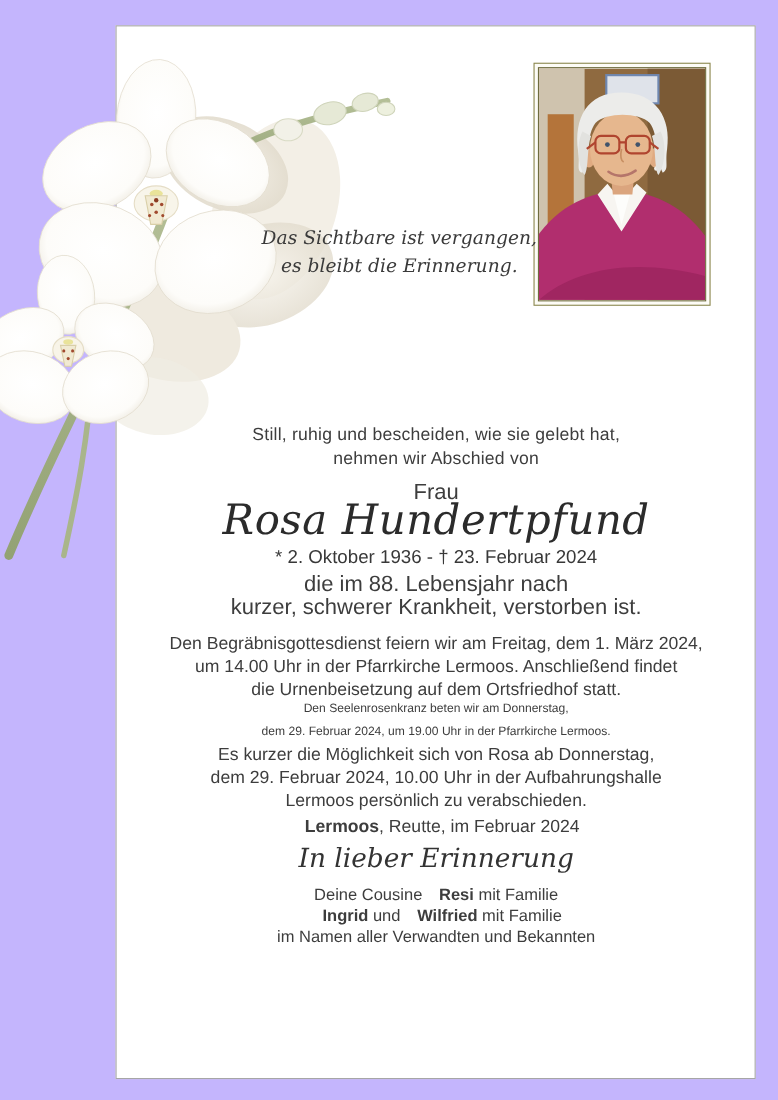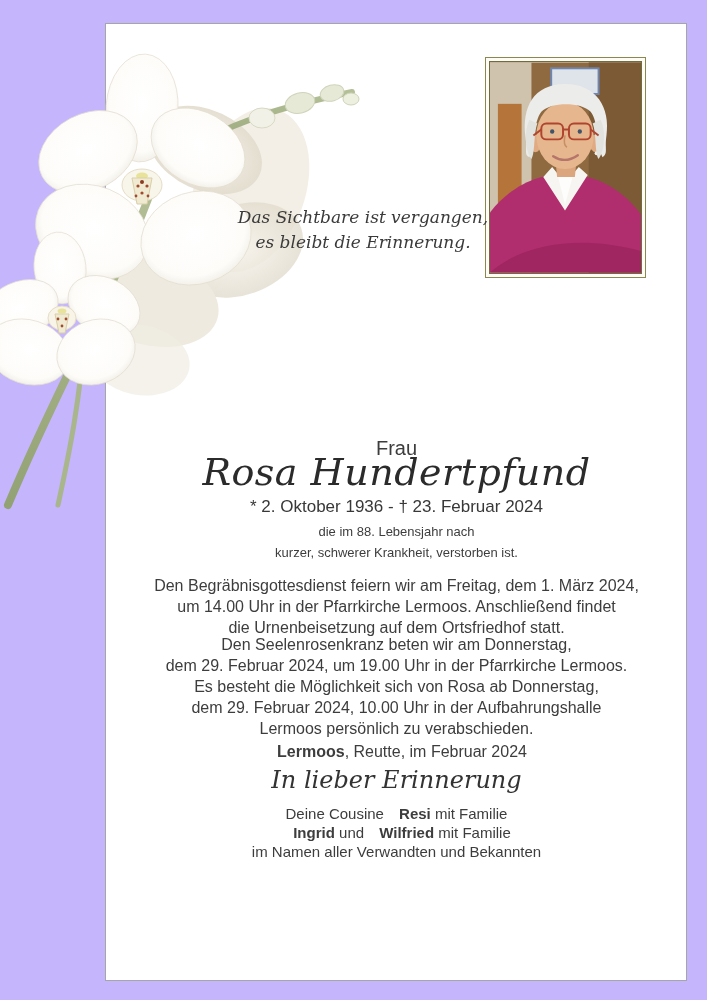--- a/index.html
+++ b/index.html
@@ -58,23 +58,23 @@
   .name {
     top: 449px;
     font-family: "DejaVu Serif", serif;
     font-style: italic;
     font-size: 38px;
     line-height: 46px;
     color: #2b2b2b;
     letter-spacing: .5px;
   }
   .dates   { top: 497px; font-size: 17px; color: #383838; }
-  .death   { top: 521px; font-size: 13px; line-height: 21px; }
+  .death   { top: 521px; font-size: 20px; line-height: 21px; }
   .funeral { top: 575px; font-size: 16px; line-height: 21px; }
-  .rosary  { top: 634px; font-size: 16px; line-height: 21px; }
+  .rosary  { top: 634px; font-size: 11px; line-height: 21px; }
   .farewell{ top: 676px; font-size: 16px; line-height: 21px; }
   .place   { top: 743px; font-size: 16px; }
   .memory {
     top: 766px;
     font-family: "DejaVu Serif", serif;
     font-style: italic;
     font-size: 24px;
     color: #333333;
   }
   .mourners{ top: 804px; font-size: 15px; line-height: 19px; }
@@ -196,20 +196,24 @@
       <path d="M76 74 Q 74 84 78 86" stroke="#c78f63" stroke-width="1.6" fill="none"></path>
       <path d="M64 95 Q 76 103 89 94" stroke="#b5756a" stroke-width="2.4" fill="none" stroke-linecap="round"></path>
     </svg>
   </div>
 
   <div class="quote">
     <div>Das Sichtbare ist vergangen,</div>
     <div>es bleibt die Erinnerung.</div>
   </div>
 
+  <div class="txt intro">
+    <div>Still, ruhig und bescheiden, wie sie gelebt hat,</div>
+    <div>nehmen wir Abschied von</div>
+  </div>
 
   <div class="txt frau">Frau</div>
 
   <div class="txt name">Rosa Hundertpfund</div>
 
   <div class="txt dates">* 2. Oktober 1936 - † 23. Februar 2024</div>
 
   <div class="txt death">
     <div>die im 88. Lebensjahr nach</div>
     <div>kurzer, schwerer Krankheit, verstorben ist.</div>
@@ -220,21 +224,21 @@
     <div>um 14.00 Uhr in der Pfarrkirche Lermoos. Anschließend findet</div>
     <div>die Urnenbeisetzung auf dem Ortsfriedhof statt.</div>
   </div>
 
   <div class="txt rosary">
     <div>Den Seelenrosenkranz beten wir am Donnerstag,</div>
     <div>dem 29. Februar 2024, um 19.00 Uhr in der Pfarrkirche Lermoos.</div>
   </div>
 
   <div class="txt farewell">
-    <div>Es besteht die Möglichkeit sich von Rosa ab Donnerstag,</div>
+    <div>Es kurzer die Möglichkeit sich von Rosa ab Donnerstag,</div>
     <div>dem 29. Februar 2024, 10.00 Uhr in der Aufbahrungshalle</div>
     <div>Lermoos persönlich zu verabschieden.</div>
   </div>
 
   <div class="txt place"><span class="b">Lermoos</span><span>, Reutte, im Februar 2024</span></div>
 
   <div class="txt memory">In lieber Erinnerung</div>
 
   <div class="txt mourners">
     <div><span>Deine Cousine </span><span class="b">Resi</span><span> mit Familie</span></div>

